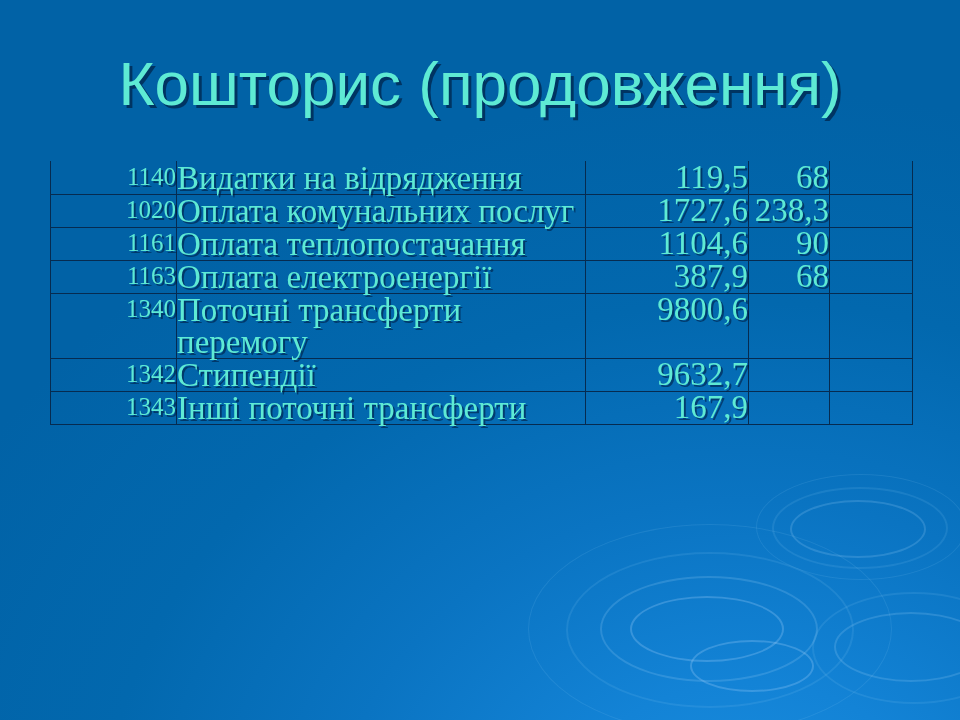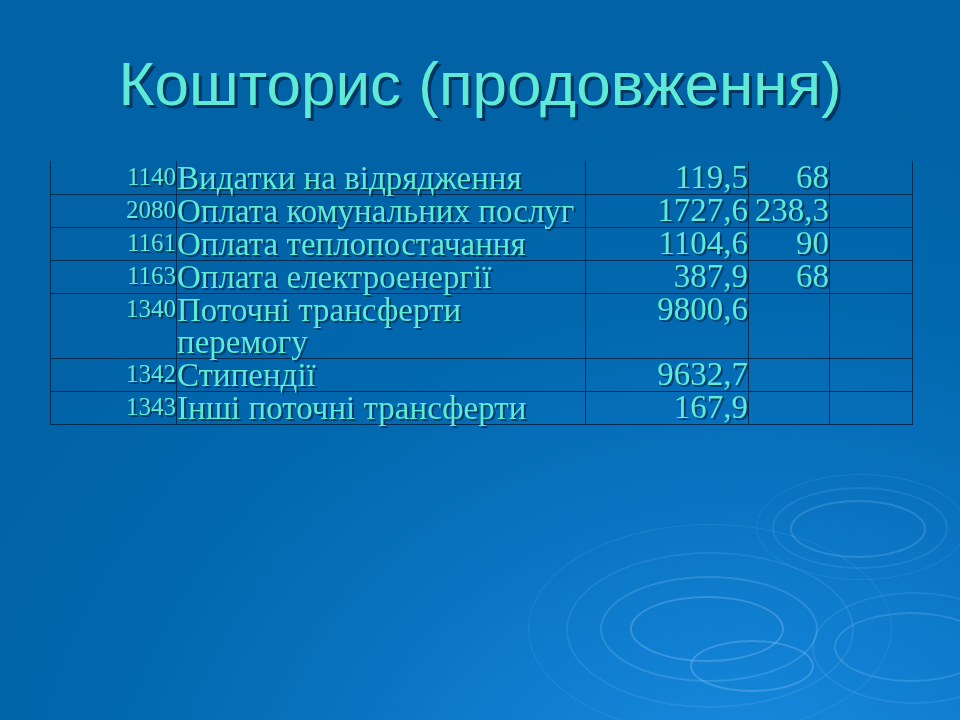--- a/index.html
+++ b/index.html
@@ -126,21 +126,21 @@
   </colgroup>
   <tbody id="budget-body">
       <tr>
         <td class="cell-code">1140</td>
         <td class="cell-name"><span>Видатки на відрядження</span></td>
         <td class="cell-val">119,5</td>
         <td class="cell-val">68</td>
         <td class="cell-empty">&nbsp;</td>
       </tr>
       <tr>
-        <td class="cell-code">2080</td>
+        <td class="cell-code">1020</td>
         <td class="cell-name"><span>Оплата комунальних послуг</span></td>
         <td class="cell-val">1727,6</td>
         <td class="cell-val">238,3</td>
         <td class="cell-empty">&nbsp;</td>
       </tr>
       <tr>
         <td class="cell-code">1161</td>
         <td class="cell-name"><span>Оплата теплопостачання</span></td>
         <td class="cell-val">1104,6</td>
         <td class="cell-val">90</td>

